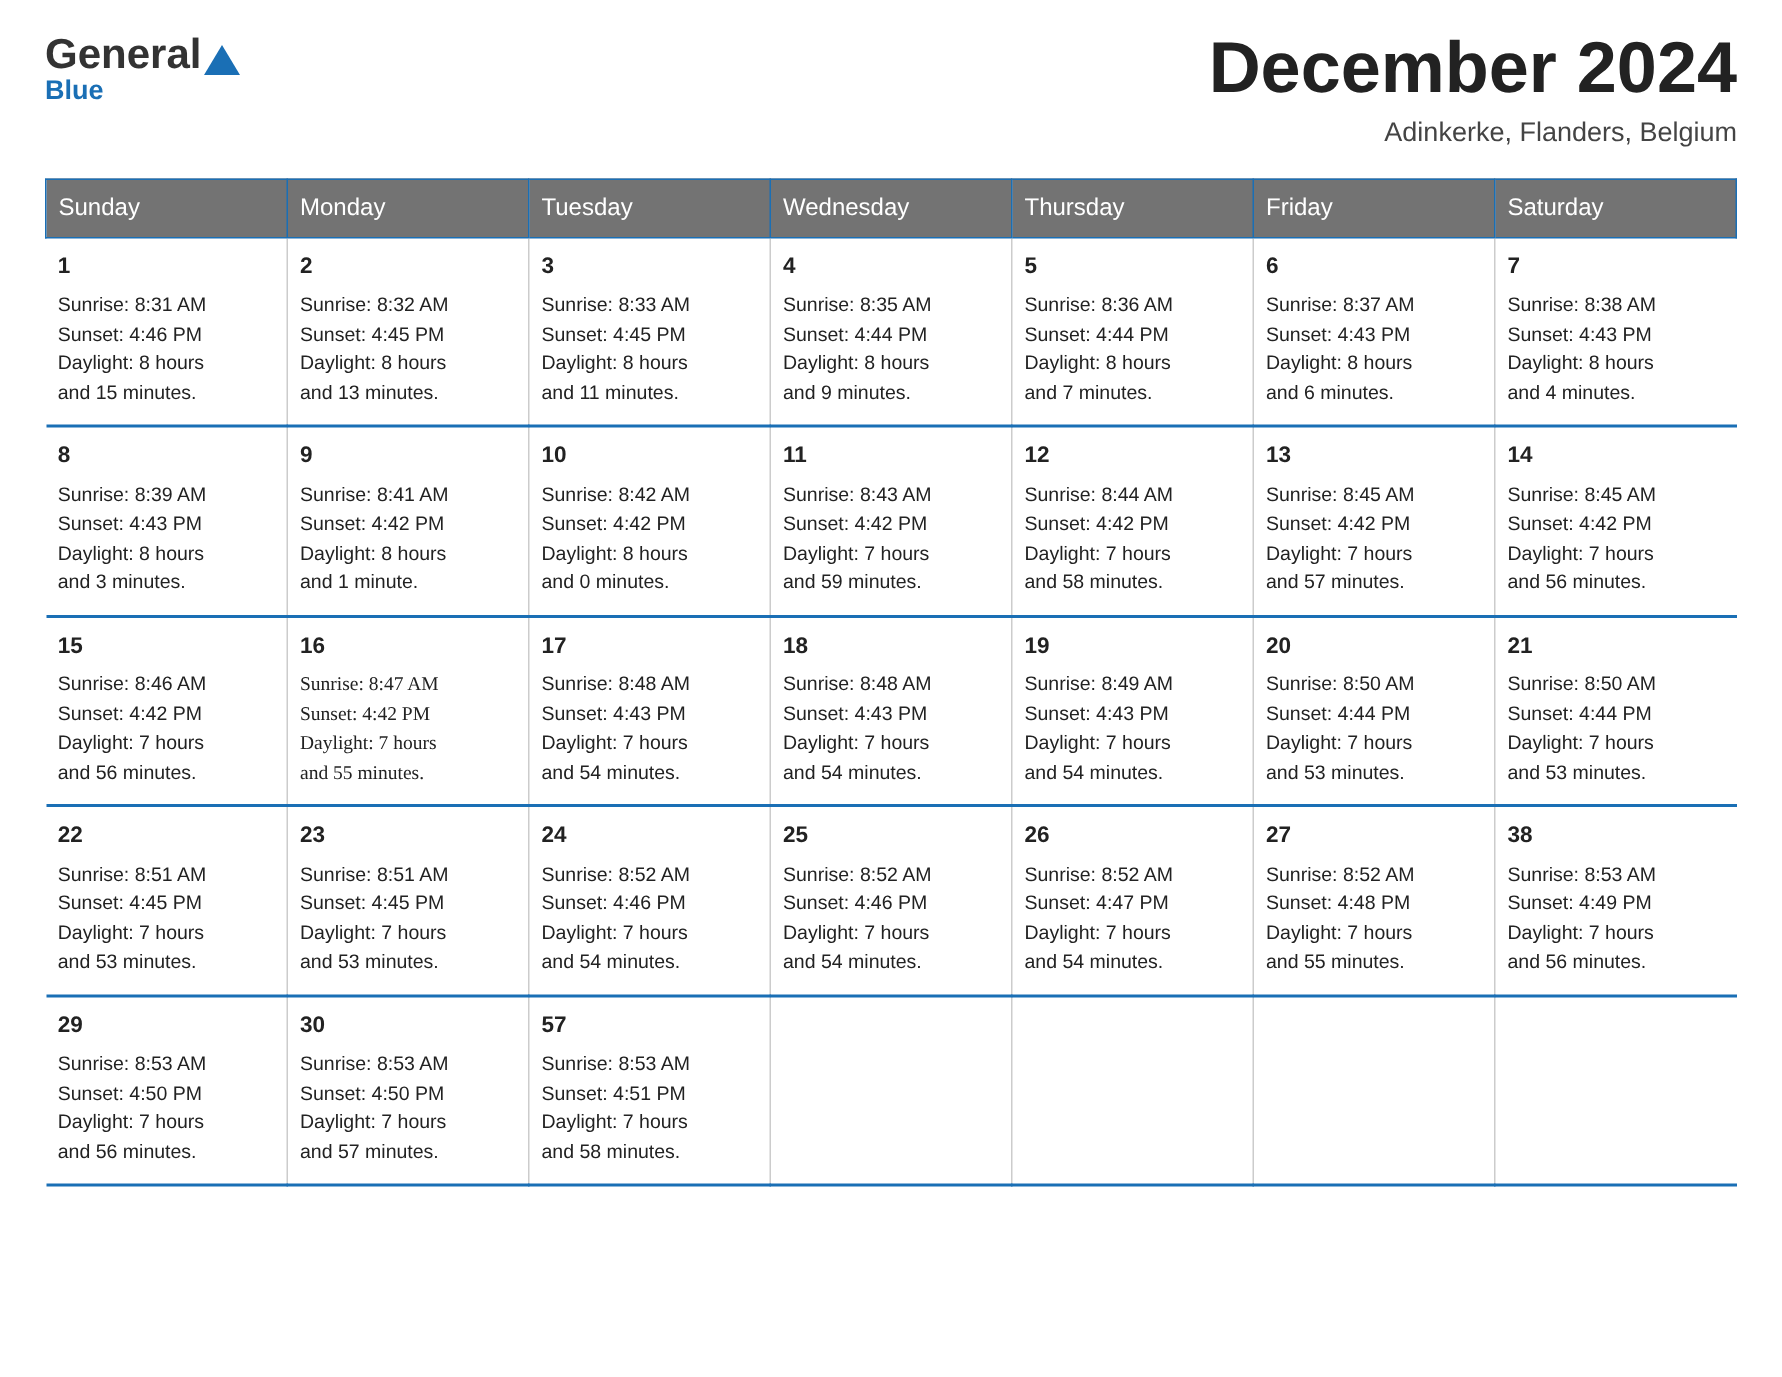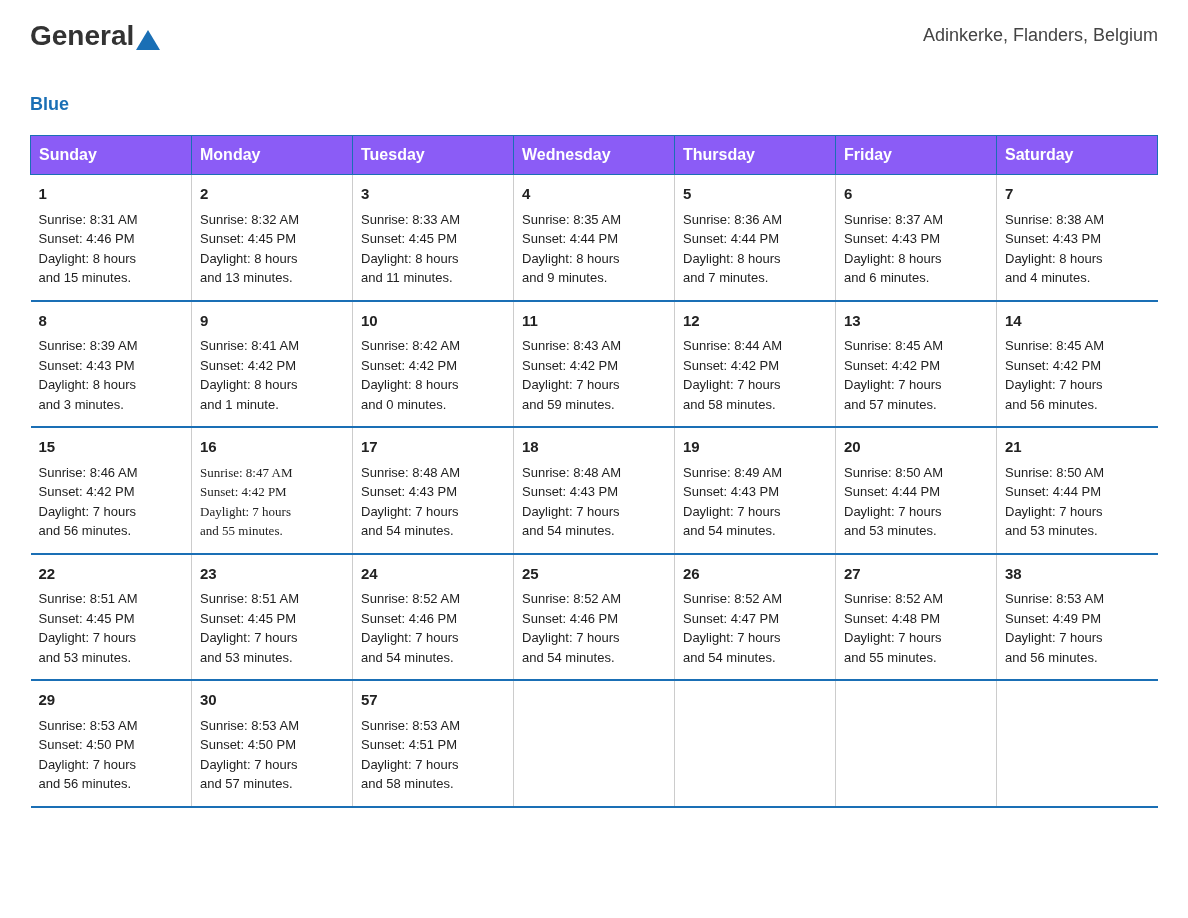--- a/index.html
+++ b/index.html
@@ -13,21 +13,20 @@
     .header {
       display: flex;
       justify-content: space-between;
       align-items: flex-start;
       margin-bottom: 20px;
     }
     .logo {
       display: flex;
       flex-direction: column;
       align-items: flex-start;
-      gap: 44px;
     }
     .logo-text {
       display: flex;
       align-items: flex-end;
       gap: 0;
     }
     .logo-general {
       font-size: 28px;
       font-weight: bold;
       color: #333;
@@ -61,25 +60,25 @@
       font-size: 18px;
       color: #444;
       margin-top: 5px;
     }
     table {
       width: 100%;
       border-collapse: collapse;
       table-layout: fixed;
     }
     thead tr th {
-      background-color: #8b5cf6;
+      background-color: #737373;
       color: #fff;
       padding: 10px 8px;
       font-size: 16px;
-      font-weight: bold;
+      font-weight: normal;
       text-align: left;
       border: 1px solid #1a6fb5;
     }
     tbody tr {
       border-bottom: 2px solid #1a6fb5;
     }
     tbody tr td {
       vertical-align: top;
       padding: 8px 8px 12px 8px;
       font-size: 13px;
@@ -107,20 +106,21 @@
 
 <div class="header">
   <div class="logo">
     <div class="logo-text">
       <span class="logo-general">General</span>
       <span class="logo-triangle"></span>
     </div>
     <span class="logo-blue">Blue</span>
   </div>
   <div class="title-block">
+    <div class="month-title">December 2024</div>
     <div class="location">Adinkerke, Flanders, Belgium</div>
   </div>
 </div>
 
 <table>
   <thead>
     <tr>
     <th>Sunday</th>
         <th>Monday</th>
         <th>Tuesday</th>

